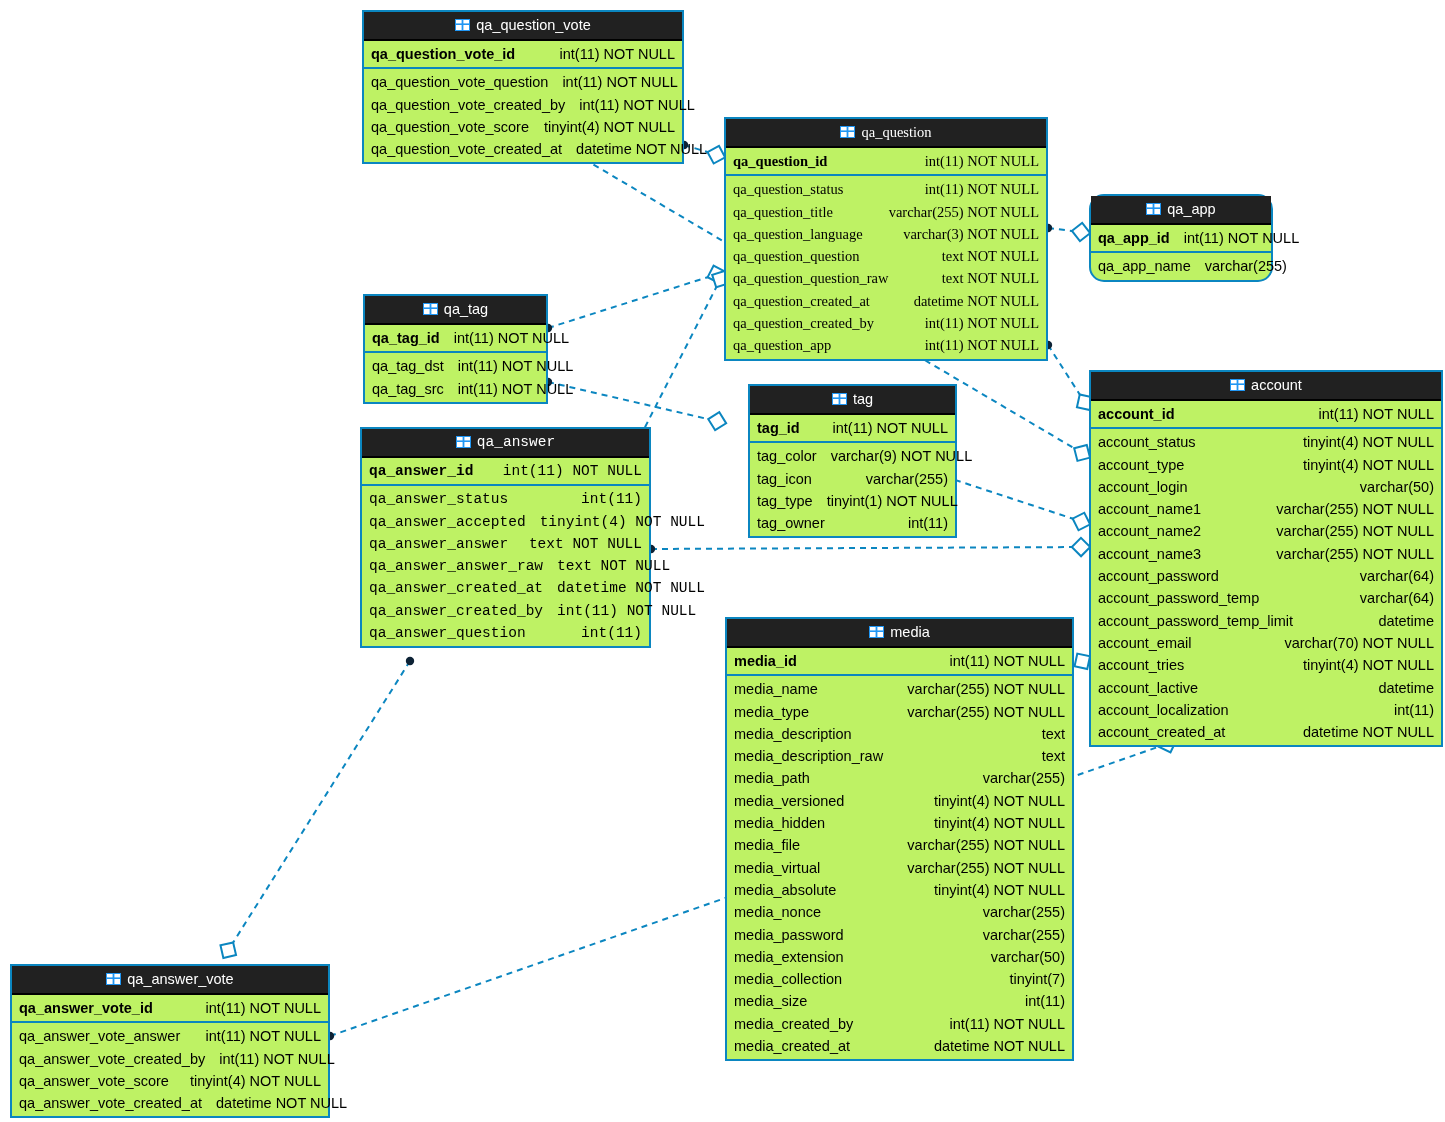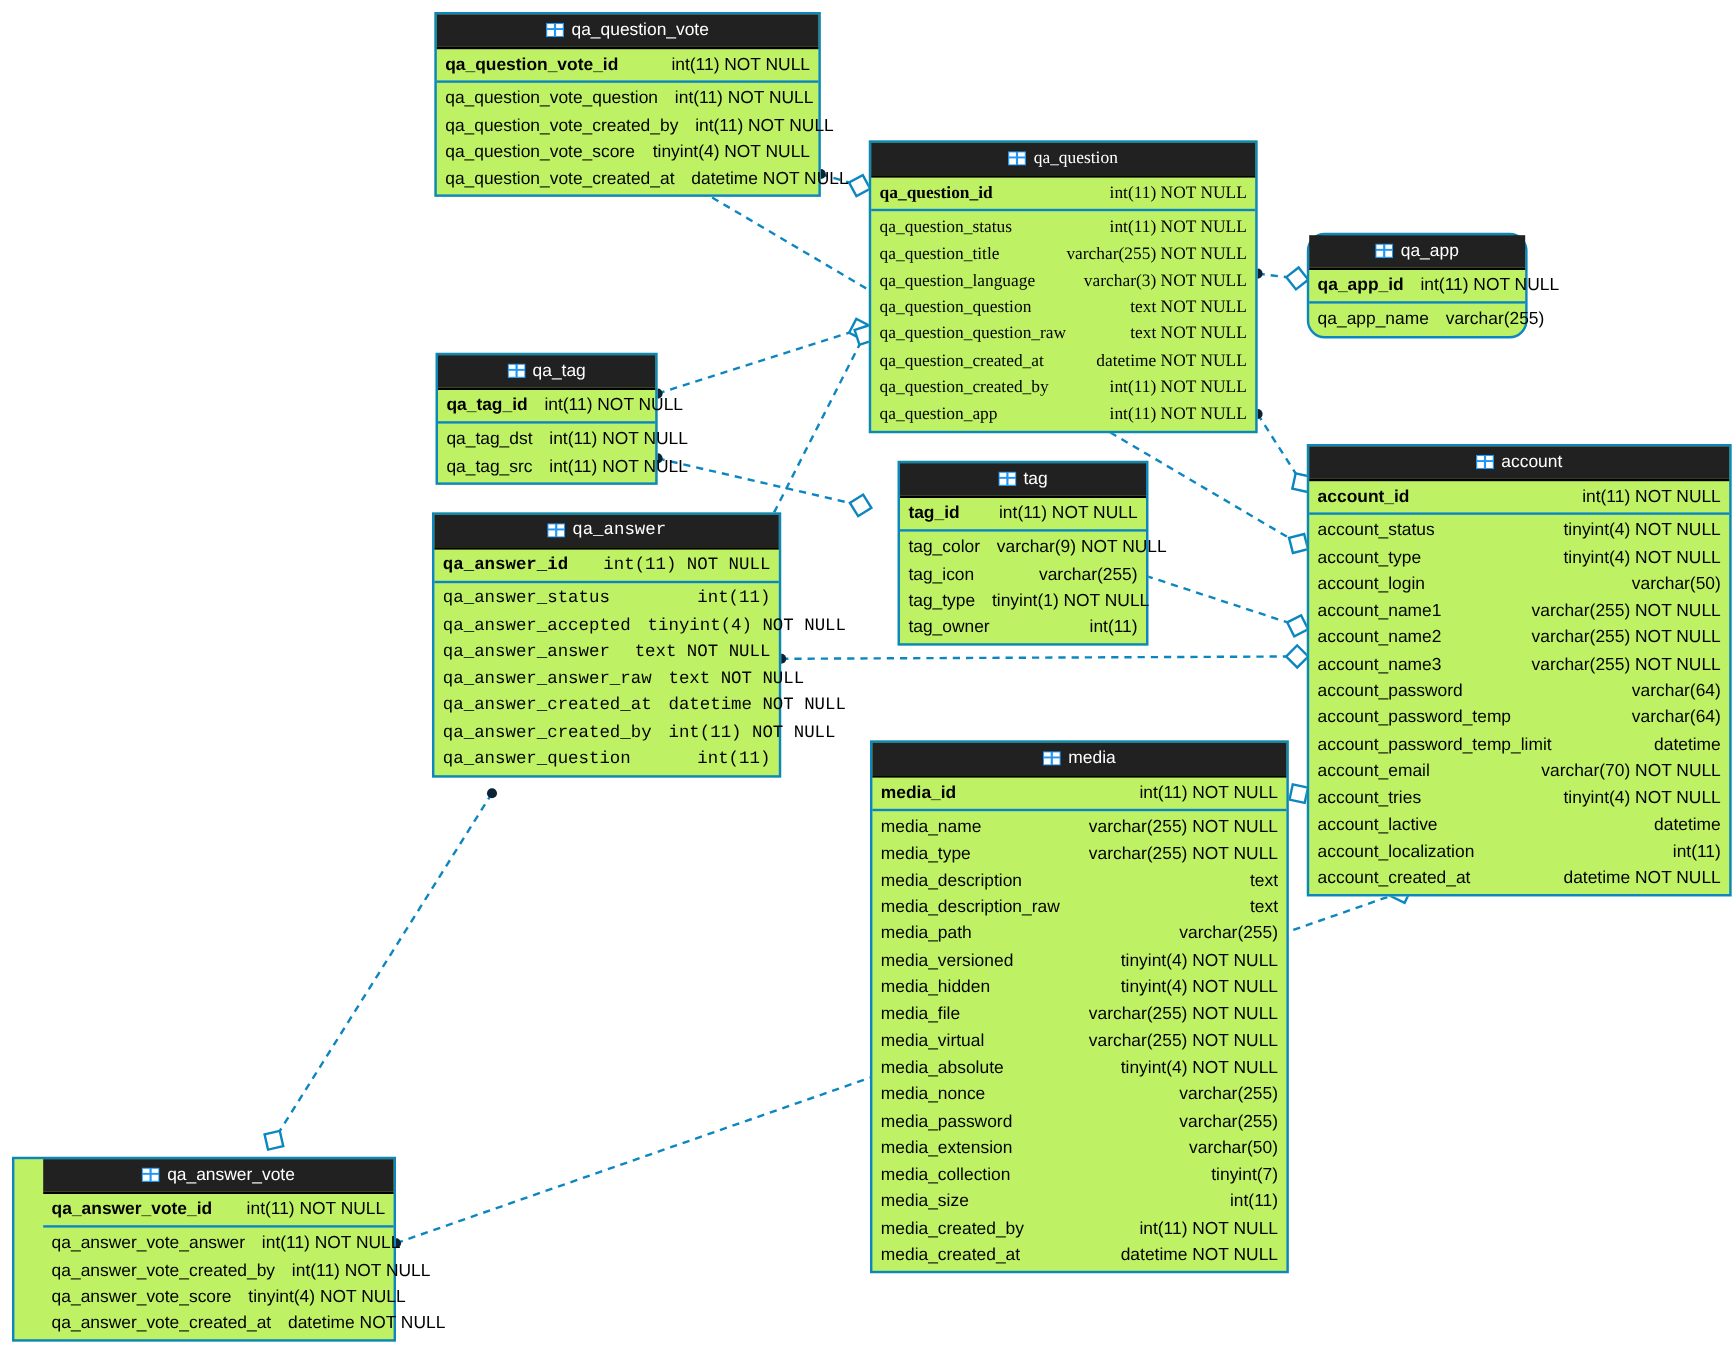--- a/index.html
+++ b/index.html
@@ -544,21 +544,21 @@
           <div class="col-row">
             <span class="col-name">media_created_by</span>
             <span class="col-type">int(11) NOT NULL</span>
           </div>
           <div class="col-row">
             <span class="col-name">media_created_at</span>
             <span class="col-type">datetime NOT NULL</span>
           </div>
         </div>
       </div>
-      <div class="entity" style="left: 10px; top: 964px; width: 320px; padding-left: 24px;">
+      <div class="entity" style="left: 10px; top: 964px; width: 320px;">
         <div class="entity-header">
           <span class="tbl-icon">
             <svg width="15" height="12" viewBox="0 0 15 12" xmlns="http://www.w3.org/2000/svg">
               <rect x="0" y="0" width="15" height="12" fill="#2196f3"></rect>
               <rect x="1" y="1" width="5.6" height="3.4" fill="#ffffff"></rect>
               <rect x="8.4" y="1" width="5.6" height="3.4" fill="#ffffff"></rect>
               <rect x="1" y="6" width="5.6" height="5" fill="#ffffff"></rect>
               <rect x="8.4" y="6" width="5.6" height="5" fill="#ffffff"></rect>
             </svg>
           </span>

